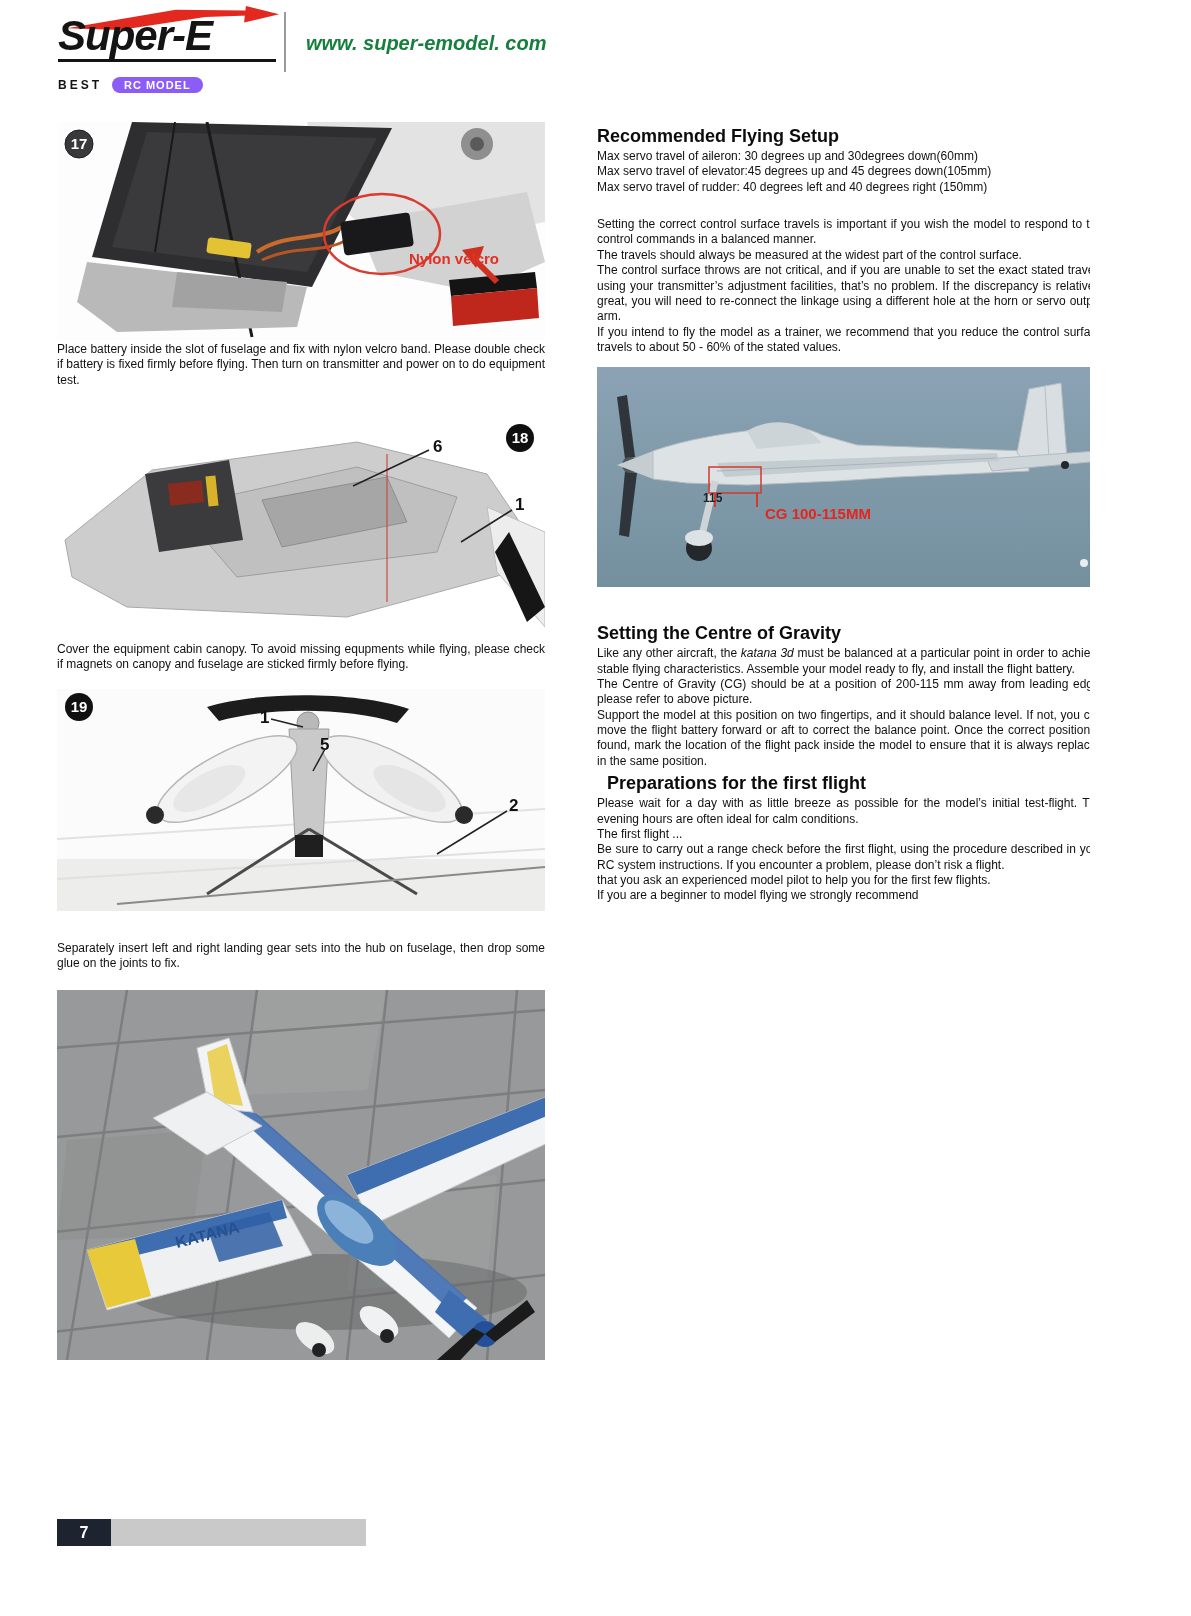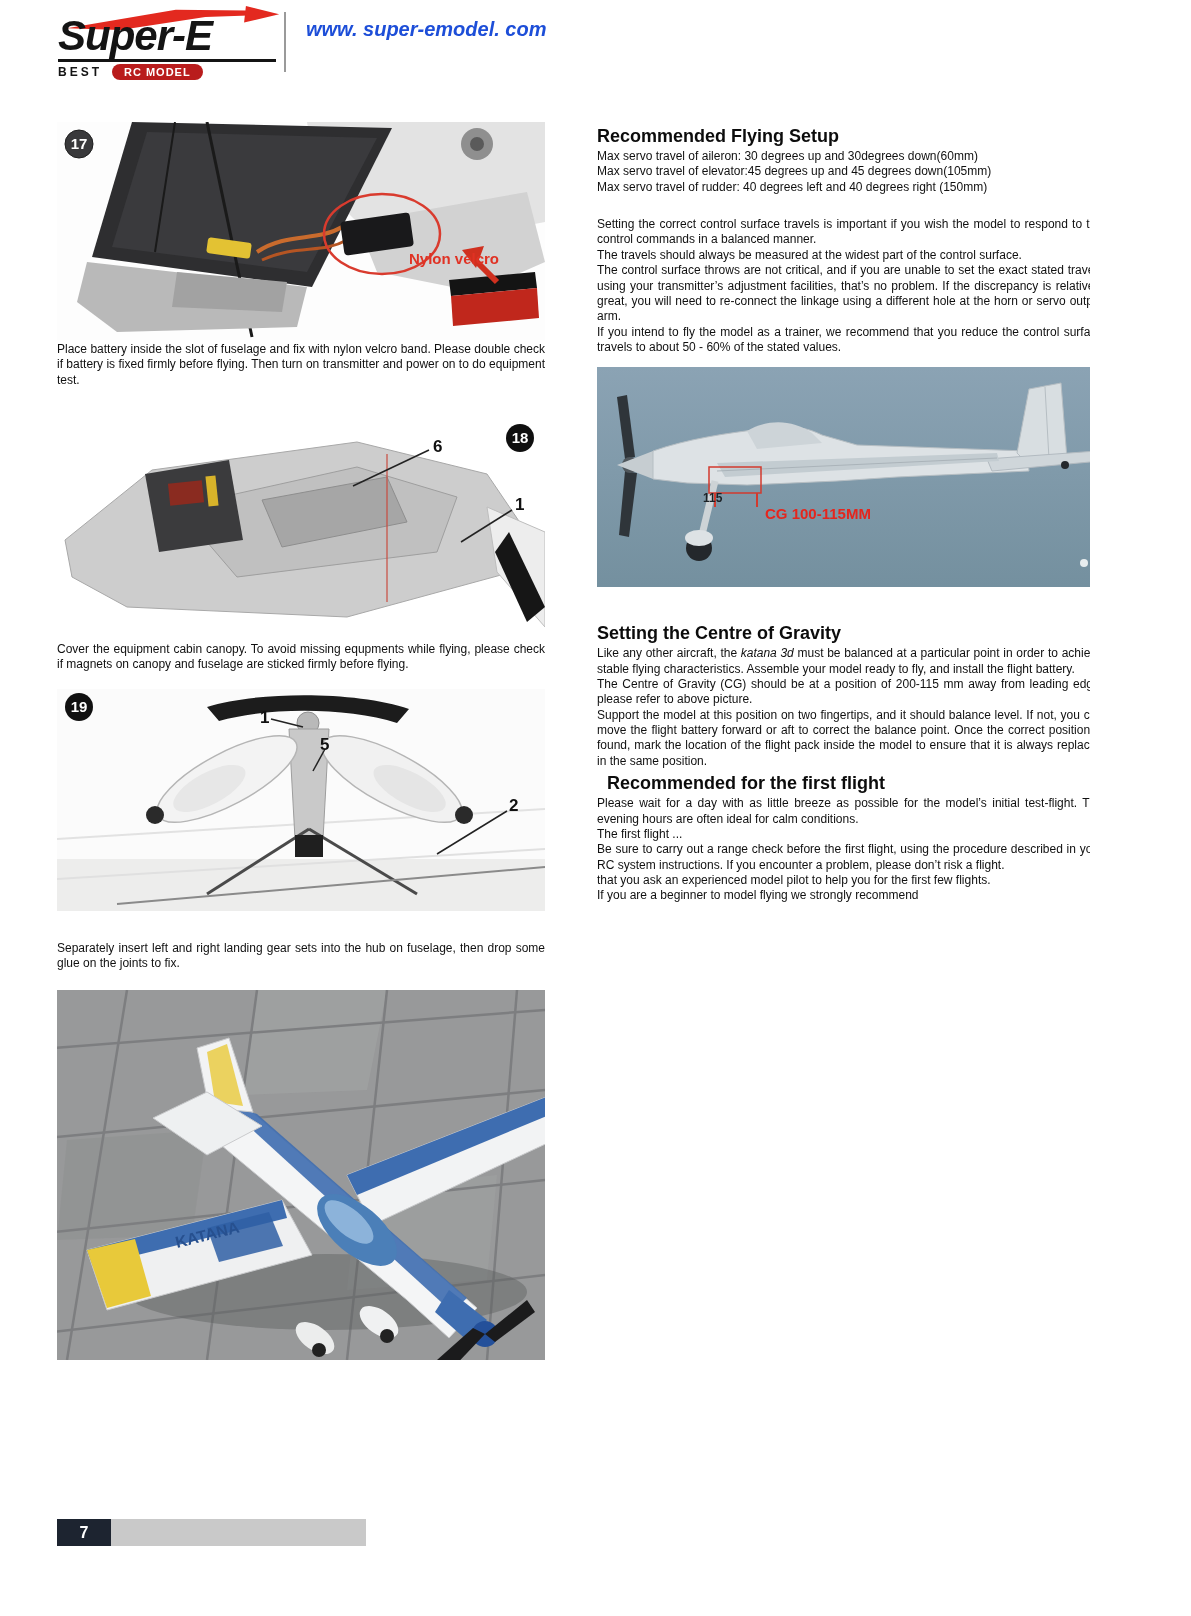--- a/index.html
+++ b/index.html
@@ -14,31 +14,31 @@
   
   .logo { position:absolute; left:58px; top:6px; width:218px; }
   .logo-arrow { display:block; margin-left:6px; }
   .logo-text {
     font-size:42px; font-weight:bold; font-style:italic;
     color:#141414; line-height:0.95; letter-spacing:-1px;
     margin-top:-14px;
   }
   .logo-sub {
     display:flex; align-items:center; gap:10px;
-    border-top:3px solid #141414; margin-top:3px; padding-top:2px;
+    border-top:3px solid #141414; margin-top:3px; padding-top:15px;
   }
   .logo-best { font-size:12px; font-weight:bold; letter-spacing:3px; color:#141414; }
   .logo-rc {
-    background:#b91c1c; color:#fff; font-size:11px; font-weight:bold;
+    background:#8b5cf6; color:#fff; font-size:11px; font-weight:bold;
     padding:2px 12px; border-radius:9px; letter-spacing:1px;
   }
   .header-divider { position:absolute; left:284px; top:12px; width:2px; height:60px; background:#9a9a9a; }
   .website {
-    position:absolute; left:306px; top:18px;
-    font-size:20px; font-weight:bold; font-style:italic; color:#1d4ed8;
+    position:absolute; left:306px; top:32px;
+    font-size:20px; font-weight:bold; font-style:italic; color:#15803d;
   }
 
   
   .col-left  { position:absolute; left:57px;  top:122px; width:488px; }
   .col-right { position:absolute; left:597px; top:122px; width:506px; }
 
   .body-text, .col-right p, .col-left p {
     font-size:12px; font-weight:normal; line-height:1.28;
     text-align:justify; color:#101010;
   }
@@ -276,21 +276,21 @@
     </div>
 
     <section>
       <h2 class="sec-head">Setting the Centre of Gravity</h2>
       <p><span>Like any other aircraft, the </span><i>katana 3d</i><span> must be balanced at a particular point in order to achieve stable flying characteristics. Assemble your model ready to fly, and install the flight battery.</span></p>
       <p>The Centre of Gravity (CG) should be at a position of 200-115 mm away from leading edge, please refer to above picture.</p>
       <p>Support the model at this position on two fingertips, and it should balance level. If not, you can move the flight battery forward or aft to correct the balance point. Once the correct position is found, mark the location of the flight pack inside the model to ensure that it is always replaced in the same position.</p>
     </section>
 
     <section>
-      <h2 class="sec-head indent flight-head">Recommended for the first flight</h2>
+      <h2 class="sec-head indent flight-head">Preparations for the first flight</h2>
       <p>Please wait for a day with as little breeze as possible for the model’s initial test-flight. The evening hours are often ideal for calm conditions.</p>
       <p>The first flight ...</p>
       <p>Be sure to carry out a range check before the first flight, using the procedure described in your RC system instructions. If you encounter a problem, please don’t risk a flight.</p>
       <p>that you ask an experienced model pilot to help you for the first few flights.</p>
       <p>If you are a beginner to model flying we strongly recommend</p>
     </section>
 
   </div>
 
   <div class="footer">

